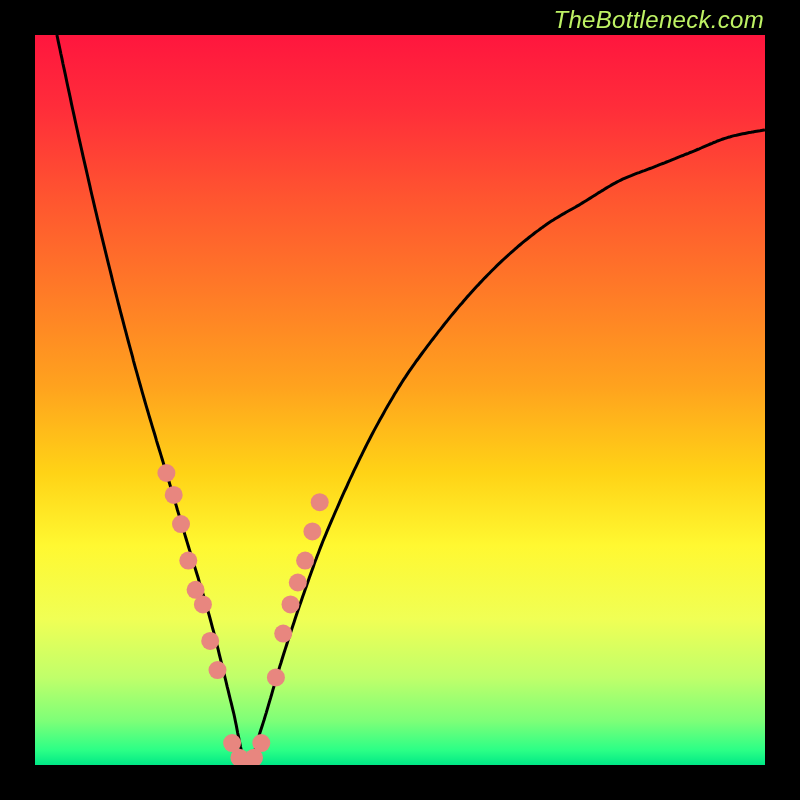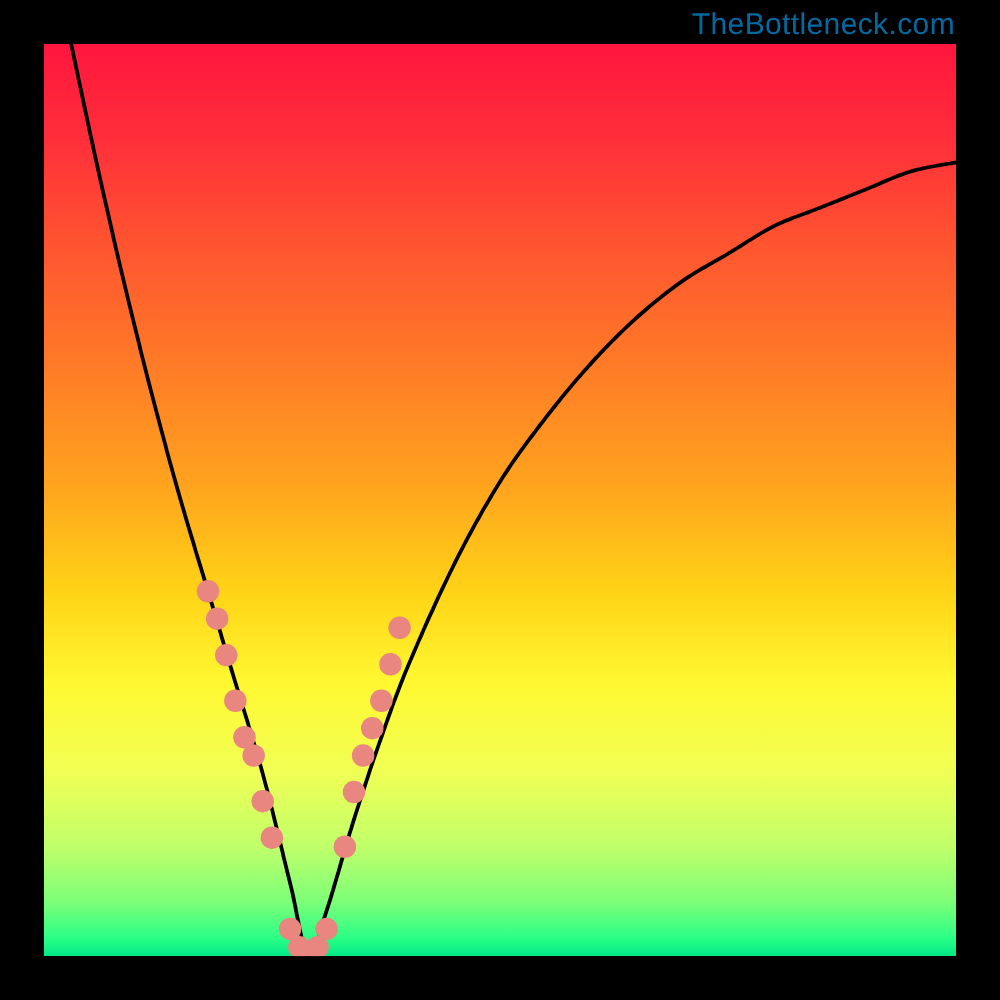--- a/index.html
+++ b/index.html
@@ -30,24 +30,25 @@
     left: 0; top: 0; right: 0; bottom: 0;
   }
   .curve {
     position: absolute;
     left: 0; top: 0;
   }
   .watermark {
     position: absolute;
     top: 6px;
     right: 36px;
-    color: #0369a1;
+    color: #bef264;
     font-size: 24px;
     font-weight: 500;
     letter-spacing: 0.3px;
+    font-style: italic;
   }
 </style>
 </head>
 <body>
 
 <div class="frame">
   <div class="watermark">TheBottleneck.com</div>
   <div class="plot">
     <svg class="gradient-bg" width="730" height="730">
       <defs>

